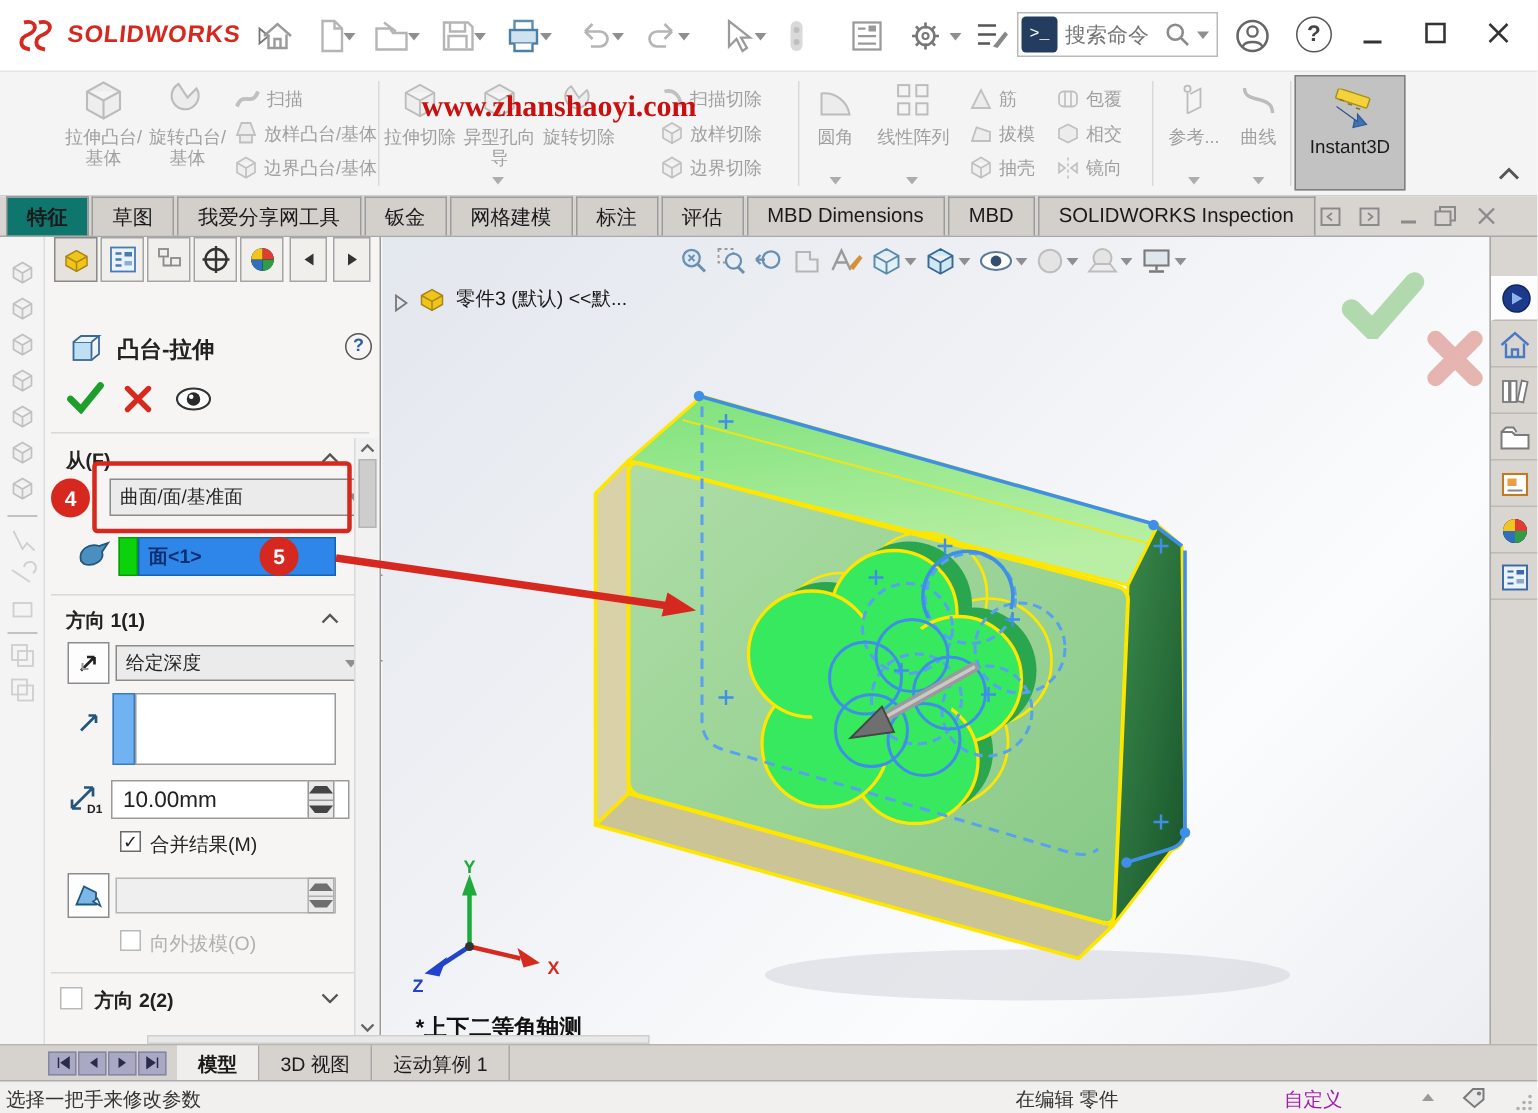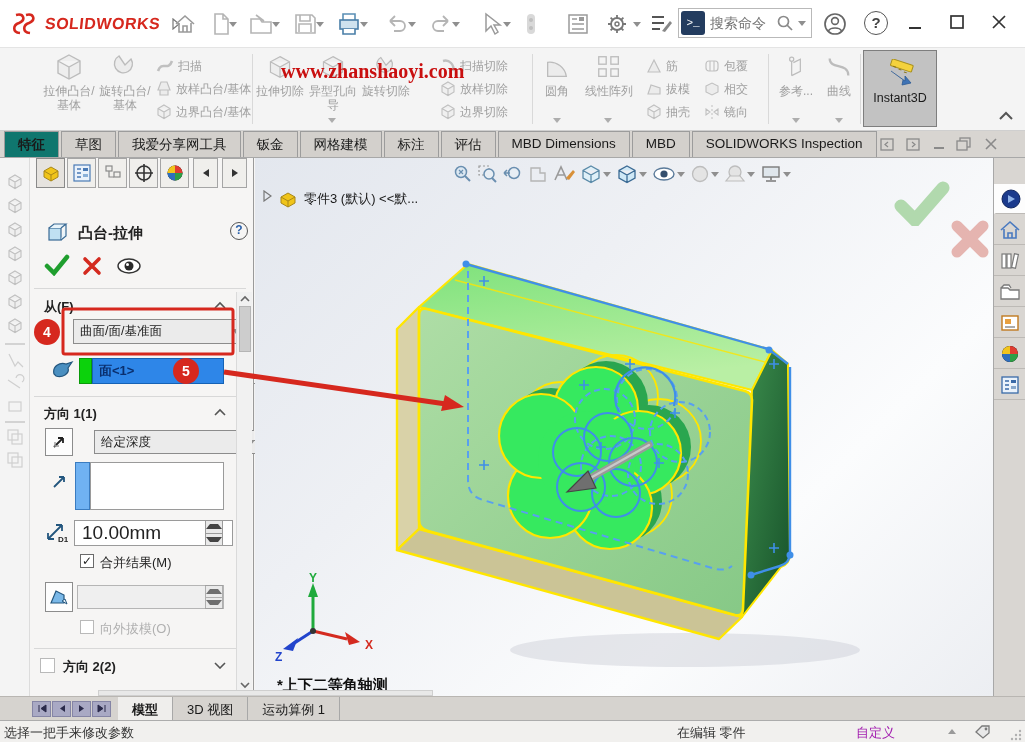--- a/index.html
+++ b/index.html
@@ -473,35 +473,35 @@
     <div class="abs pm-h" style="left:14px;top:247px">方向 1(1)</div>
     <svg class="abs" style="left:184px;top:250px" width="12" height="8" viewBox="0 0 12 8">
         <path d="M1,7 L6,2 L11,7" fill="none" stroke="#555" stroke-width="1.6"></path>
       </svg>
     <div class="abs" style="left:15px;top:270px;width:28px;height:28px;background:#fdfdfd;border:1px solid #8c8c8c;display:flex;align-items:center;justify-content:center">
       <svg width="18" height="18" viewBox="0 0 18 18">
           <path d="M4,14 L13,5 M13,5 h-5 M13,5 v5" stroke="#222" stroke-width="1.8" fill="none"></path>
           <path d="M5,9 v4 h4" stroke="#9a9a9a" stroke-width="1.4" fill="none"></path>
         </svg>
     </div>
-    <div class="dd" style="left:64px;top:272px;width:168px;height:24px">
+    <div class="dd" style="left:47px;top:272px;width:168px;height:24px">
       <span>给定深度</span>
       <div class="caret"></div>
     </div>
     <svg class="abs" style="left:22px;top:315px" width="16" height="16" viewBox="0 0 16 16">
         <path d="M2,14 L12,4 M12,4 h-5 M12,4 v5" stroke="#23567e" stroke-width="1.8" fill="none"></path>
       </svg>
     <div class="abs" style="left:45px;top:304px;width:15px;height:48px;background:#70b2f2;border:1px solid #3a7cc0"></div>
     <div class="whitebox" style="left:60px;top:304px;width:134px;height:48px"></div>
 
     <svg class="abs" style="left:14px;top:363px" width="24" height="22" viewBox="0 0 24 22">
         <path d="M4,18 L18,4 M18,4 h-6 M18,4 v6 M4,18 h6 M4,18 v-6" stroke="#23567e" stroke-width="1.8" fill="none"></path>
         <text x="14" y="21" font-size="8" fill="#222" font-weight="bold">D1</text>
       </svg>
-    <div class="whitebox" style="left:44px;top:362px;width:159px;height:26px;display:flex;align-items:center;padding-left:7px;font-size:19px">
+    <div class="whitebox" style="left:44px;top:362px;width:159px;height:26px;display:flex;align-items:center;padding-left:7px;font-size:15px">
       <span>10.00mm</span>
     </div>
     <div class="spinbtns" style="left:175px;top:362px;height:26px">
       <div>
           <div class="tri-up"></div>
         </div>
       <div style="border-top:1px solid #9a9a9a">
           <div class="tri-dn"></div>
         </div>
     </div>
@@ -607,21 +607,21 @@
       </div>
       <div class="hudbtn">
         <svg width="22" height="20" viewBox="0 0 22 20">
             <rect x="3" y="3" width="16" height="10" fill="#dfe6ec" stroke="#7a7a7a" stroke-width="1.4"></rect>
             <path d="M11,13 v3 M6,17 h10" stroke="#7a7a7a" stroke-width="1.6"></path>
           </svg>
         <div class="caret"></div>
       </div>
     </div>
 
-    <div class="abs" style="left:8px;top:32px;display:flex;align-items:flex-start;gap:6px">
+    <div class="abs" style="left:8px;top:32px;display:flex;align-items:flex-end;gap:6px">
       <svg width="9" height="12" viewBox="0 0 9 12">
           <path d="M1,1 L8,6 L1,11 Z" fill="none" stroke="#777" stroke-width="1.2"></path>
         </svg>
       <svg width="20" height="18" viewBox="0 0 20 18">
           <path d="M3,7 L10,3 L17,7 L17,13 L10,17 L3,13 Z" fill="#f0c419" stroke="#a8871a" stroke-width="1"></path>
           <path d="M3,7 L10,11 L17,7 M10,11 V17" fill="none" stroke="#a8871a" stroke-width="1"></path>
         </svg>
       <span style="font-size:13px;color:#1a1a1a">零件3 (默认) &lt;&lt;默...</span>
     </div>
 

